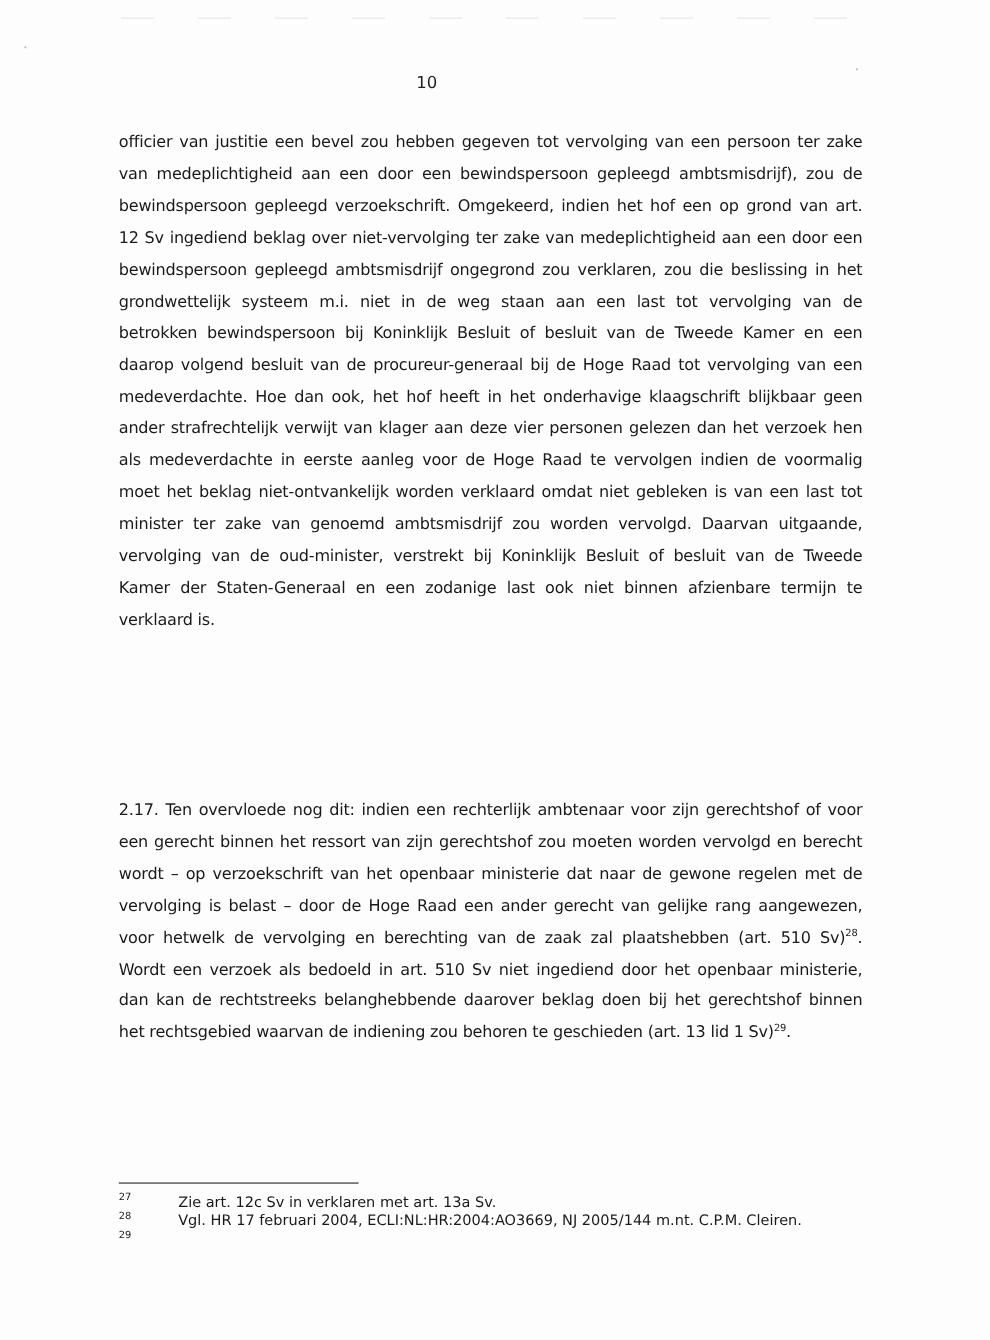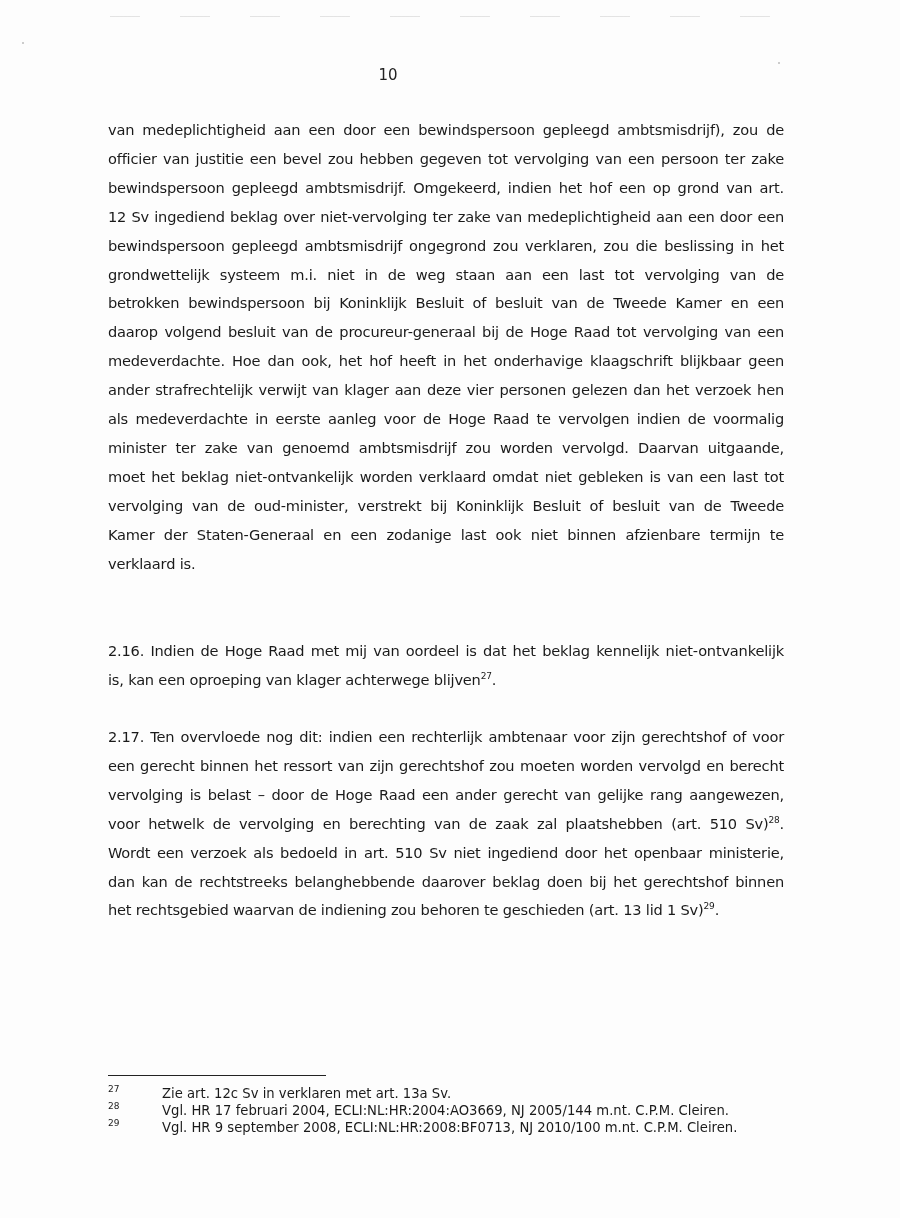--- a/index.html
+++ b/index.html
@@ -30,62 +30,58 @@
 <body>
 
 <div class="page">
   <div class="scan-top"></div>
   <div class="speck" style="left:778px;top:62px;"></div>
   <div class="speck" style="left:22px;top:42px;"></div>
 
   <div class="page-number">10</div>
 
   <div class="body-text p1">
+    <span class="line">officier van justitie een bevel zou hebben gegeven tot vervolging van een persoon ter zake</span>
     <span class="line">van medeplichtigheid aan een door een bewindspersoon gepleegd ambtsmisdrijf), zou de</span>
-    <span class="line">officier van justitie een bevel zou hebben gegeven tot vervolging van een persoon ter zake</span>
-    <span class="line">bewindspersoon gepleegd ambtsmisdrijf. Omgekeerd, indien het hof een op grond van art.</span>
+    <span class="line">bewindspersoon gepleegd verzoekschrift. Omgekeerd, indien het hof een op grond van art.</span>
     <span class="line">12 Sv ingediend beklag over niet-vervolging ter zake van medeplichtigheid aan een door een</span>
     <span class="line">bewindspersoon gepleegd ambtsmisdrijf ongegrond zou verklaren, zou die beslissing in het</span>
     <span class="line">grondwettelijk systeem m.i. niet in de weg staan aan een last tot vervolging van de</span>
     <span class="line">betrokken bewindspersoon bij Koninklijk Besluit of besluit van de Tweede Kamer en een</span>
     <span class="line">daarop volgend besluit van de procureur-generaal bij de Hoge Raad tot vervolging van een</span>
     <span class="line">medeverdachte. Hoe dan ook, het hof heeft in het onderhavige klaagschrift blijkbaar geen</span>
     <span class="line">ander strafrechtelijk verwijt van klager aan deze vier personen gelezen dan het verzoek hen</span>
     <span class="line">als medeverdachte in eerste aanleg voor de Hoge Raad te vervolgen indien de voormalig</span>
+    <span class="line">moet het beklag niet-ontvankelijk worden verklaard omdat niet gebleken is van een last tot</span>
     <span class="line">minister ter zake van genoemd ambtsmisdrijf zou worden vervolgd. Daarvan uitgaande,</span>
-    <span class="line">moet het beklag niet-ontvankelijk worden verklaard omdat niet gebleken is van een last tot</span>
     <span class="line">vervolging van de oud-minister, verstrekt bij Koninklijk Besluit of besluit van de Tweede</span>
     <span class="line">Kamer der Staten-Generaal en een zodanige last ook niet binnen afzienbare termijn te</span>
     <span class="line last">verklaard is.</span>
   </div>
 
-  <div class="body-text p2">
-    <span class="line">2.16. Indien de Hoge Raad met mij van oordeel is dat het beklag kennelijk niet-ontvankelijk</span>
-    <span class="line last"><span>is, kan een oproeping van klager achterwege blijven</span><sup>27</sup><span>.</span></span>
-  </div>
 
   <div class="body-text p3">
     <span class="line">2.17. Ten overvloede nog dit: indien een rechterlijk ambtenaar voor zijn gerechtshof of voor</span>
     <span class="line">een gerecht binnen het ressort van zijn gerechtshof zou moeten worden vervolgd en berecht</span>
+    <span class="line">wordt – op verzoekschrift van het openbaar ministerie dat naar de gewone regelen met de</span>
     <span class="line">vervolging is belast – door de Hoge Raad een ander gerecht van gelijke rang aangewezen,</span>
     <span class="line"><span>voor hetwelk de vervolging en berechting van de zaak zal plaatshebben (art. 510 Sv)</span><sup>28</sup><span>.</span></span>
     <span class="line">Wordt een verzoek als bedoeld in art. 510 Sv niet ingediend door het openbaar ministerie,</span>
     <span class="line">dan kan de rechtstreeks belanghebbende daarover beklag doen bij het gerechtshof binnen</span>
     <span class="line last"><span>het rechtsgebied waarvan de indiening zou behoren te geschieden (art. 13 lid 1 Sv)</span><sup>29</sup><span>.</span></span>
   </div>
 
   <div class="fn-rule"></div>
 
   <div class="footnotes">
     <div class="fn">
       <span class="fn-num">27</span>
       <span class="fn-text">Zie art. 12c Sv in verklaren met art. 13a Sv.</span>
     </div>
     <div class="fn">
       <span class="fn-num">28</span>
       <span class="fn-text">Vgl. HR 17 februari 2004, ECLI:NL:HR:2004:AO3669, NJ 2005/144 m.nt. C.P.M. Cleiren.</span>
     </div>
     <div class="fn">
       <span class="fn-num">29</span>
-      <span class="fn-text">Vgl. HR 9 september 2008, ECLI:NL:HR:2008:BF0713, NJ 2010/100 m.nt. C.P.M. Cleiren.</span>
     </div>
   </div>
 </div>
 
 </body></html>

